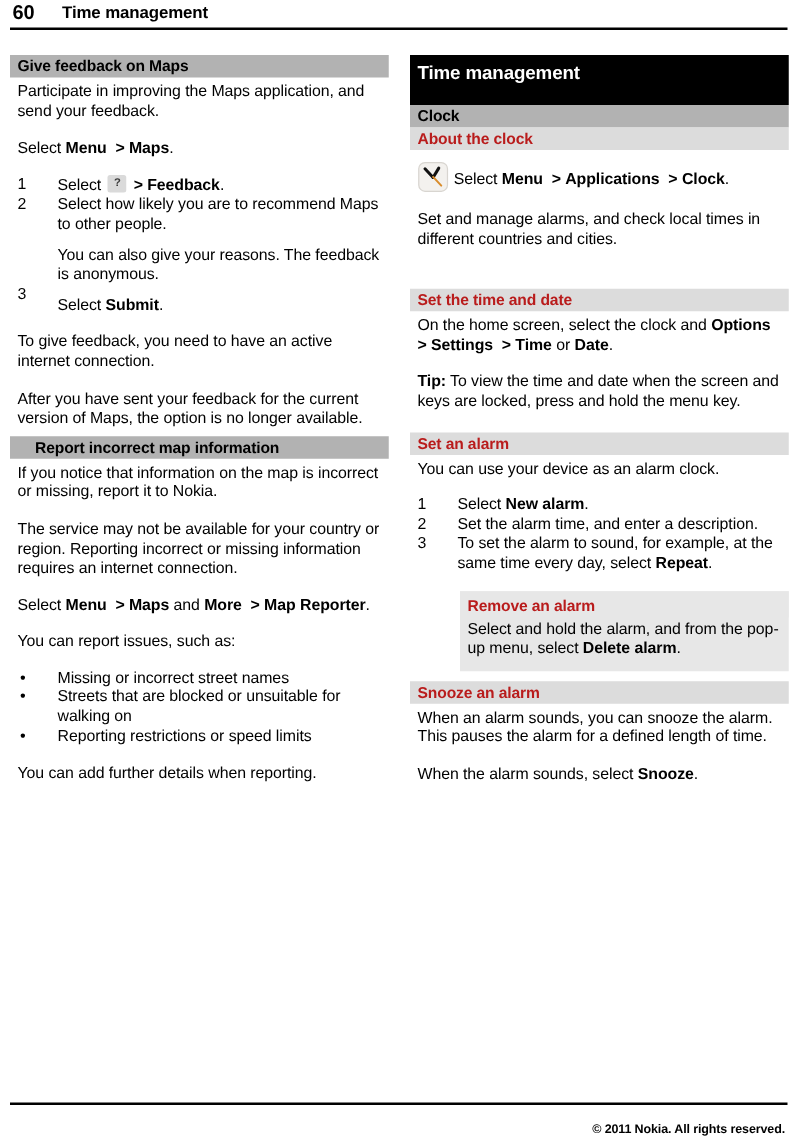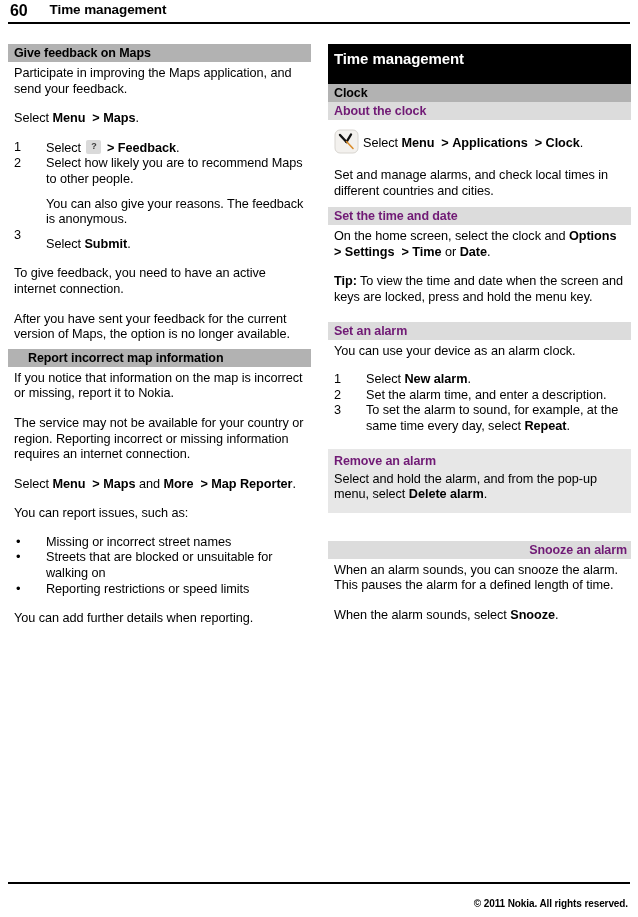--- a/index.html
+++ b/index.html
@@ -89,21 +89,21 @@
   .h3bar {
     background: #b2b2b2;
     color: #000000;
     font-size: 12.5px;
     font-weight: bold;
     padding: 2px 4px 2px 6px;
     letter-spacing: -0.1px;
   }
   .h4bar {
     background: #dcdcdc;
-    color: #701a75;
+    color: #b91c1c;
     font-size: 12.5px;
     font-weight: bold;
     padding: 2px 4px 2px 6px;
     letter-spacing: -0.1px;
   }
 
   
   p.body {
     font-size: 12.7px;
     line-height: 15.6px;
@@ -165,20 +165,21 @@
     left: 2px;
     top: -1px;
     font-size: 13px;
   }
 
   
   .callout {
     background: #e7e7e7;
     padding: 0 0 10px 0;
     margin-top: 14px;
+    margin-left: 40px;
   }
   .callout .h4bar {
     background: #e7e7e7;
     padding-top: 5px;
   }
   .callout p.body {
     padding-top: 2px;
     padding-right: 6px;
   }
 
@@ -293,21 +294,21 @@
 
       <p class="body" style="padding-top:9px;"><span class="clock-icon"><svg width="25" height="25" viewBox="0 0 25 25" xmlns="http://www.w3.org/2000/svg">
               <rect x="1" y="1" width="23" height="23" rx="5" ry="5" fill="#f3f1ee" stroke="#d8d5d0" stroke-width="1"></rect>
               <line x1="12.5" y1="13" x2="6" y2="6" stroke="#111111" stroke-width="2.4" stroke-linecap="round"></line>
               <line x1="12.5" y1="13" x2="17" y2="5.5" stroke="#111111" stroke-width="2.4" stroke-linecap="round"></line>
               <line x1="12.5" y1="12.5" x2="19" y2="19.5" stroke="#d98c2b" stroke-width="1.6" stroke-linecap="round"></line>
             </svg></span><span>Select </span><b>Menu</b>&nbsp; <b class="arrow">&gt;</b>&nbsp;<b>Applications</b>&nbsp; <b class="arrow">&gt;</b>&nbsp;<b>Clock</b><span>.</span></p>
 
       <p class="body gap">Set and manage alarms, and check local times in different countries and cities.</p>
 
-      <div class="h4bar" style="margin-top:8px;">Set the time and date</div>
+      <div class="h4bar" style="margin-top:32px;">Set the time and date</div>
 
       <p class="body"><span>On the home screen, select the clock and </span><b>Options</b>&nbsp; <b class="arrow">&gt;</b>&nbsp;<b>Settings</b>&nbsp; <b class="arrow">&gt;</b>&nbsp;<b>Time</b><span> or </span><b>Date</b><span>.</span></p>
 
       <p class="body gap"><b>Tip:</b><span> To view the time and date when the screen and keys are locked, press and hold the menu key.</span></p>
 
       <div class="h4bar" style="margin-top:16px;">Set an alarm</div>
 
       <p class="body">You can use your device as an alarm clock.</p>
 
 
@@ -315,21 +316,21 @@
         <li><span>Select </span><b>New alarm</b><span>.</span></li>
         <li>Set the alarm time, and enter a description.</li>
         <li><span>To set the alarm to sound, for example, at the same time every day, select </span><b>Repeat</b><span>.</span></li>
       </ol>
 
       <div class="callout">
         <div class="h4bar">Remove an alarm</div>
         <p class="body"><span>Select and hold the alarm, and from the pop-up menu, select </span><b>Delete alarm</b><span>.</span></p>
       </div>
 
-      <div class="h4bar" style="margin-top:28px;text-align:right;">Snooze an alarm</div>
+      <div class="h4bar" style="margin-top:8px;">Snooze an alarm</div>
 
       <p class="body">When an alarm sounds, you can snooze the alarm. This pauses the alarm for a defined length of time.</p>
 
       <p class="body gap"><span>When the alarm sounds, select </span><b>Snooze</b><span>.</span></p>
 
     </div>
   </div>
 
   <div class="foot-rule"></div>
   <div class="footer">© 2011 Nokia. All rights reserved.</div>

